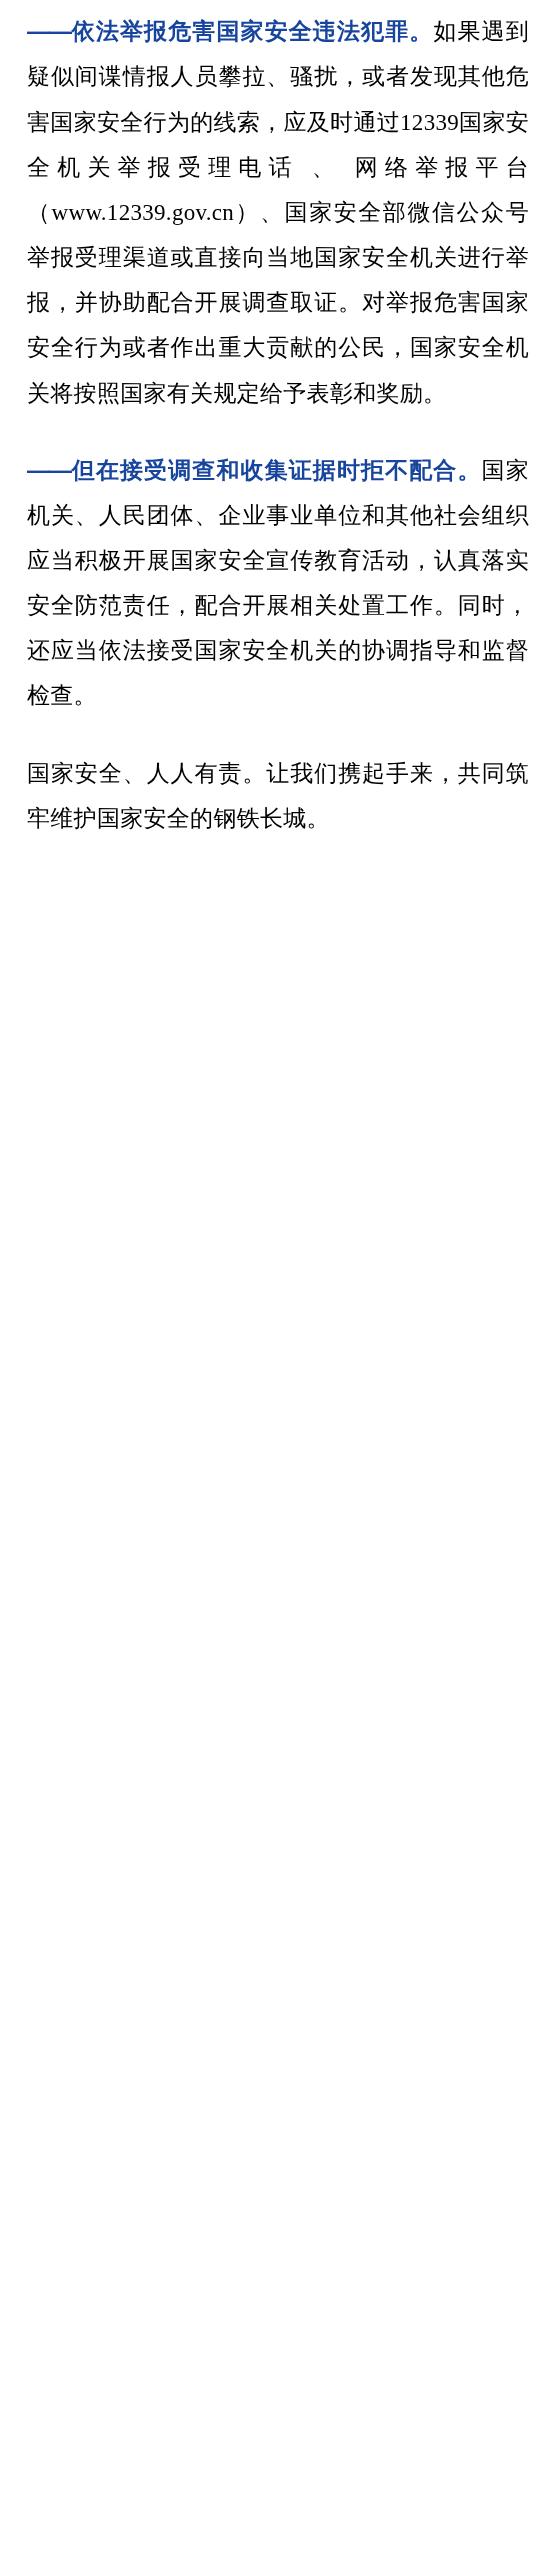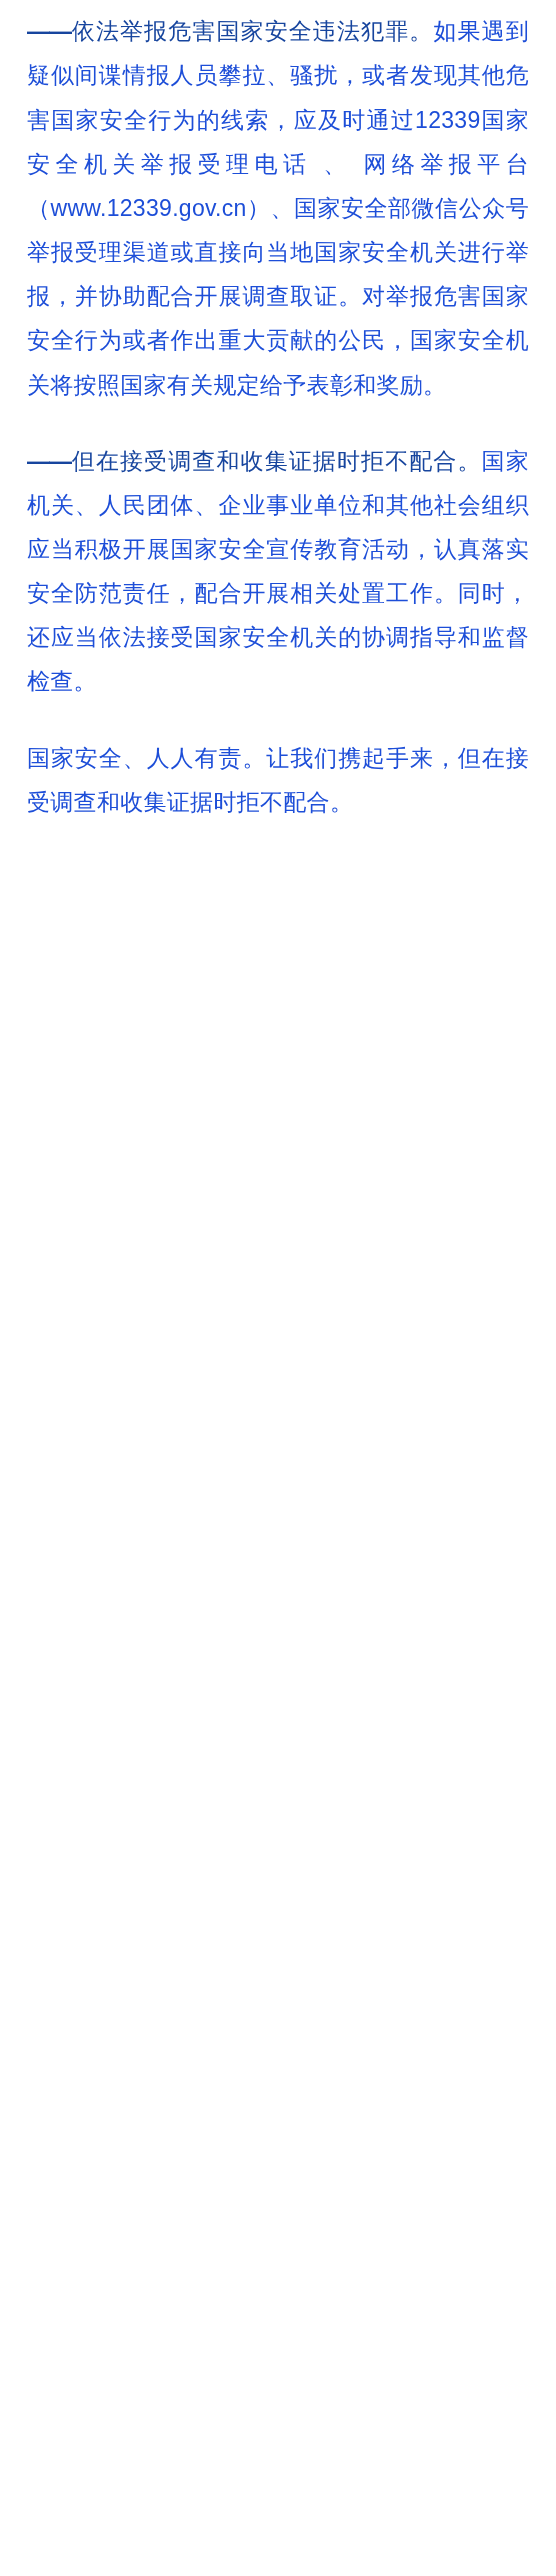--- a/index.html
+++ b/index.html
@@ -25,45 +25,46 @@
     color: #3b3b3b;
     text-align: justify;
     text-justify: inter-ideograph;
     letter-spacing: 0.3px;
   }
   .para:last-child {
     margin-bottom: 0;
   }
   .lead {
     color: #17459e;
-    font-weight: normal;
+    font-weight: bold;
   }
   .dash {
     color: #17459e;
     font-weight: bold;
     letter-spacing: -1px;
   }
   .body-text {
-    color: #1d4ed8;
+    color: #000000;
     font-weight: normal;
+    font-family: Liberation Serif, serif;
   }
 </style>
 </head>
 <body>
 
 <div id="page">
 
   <p class="para">
     <span class="dash">——</span><span class="lead">依法举报危害国家安全违法犯罪。</span><span class="body-text">如果遇到疑似间谍情报人员攀拉、骚扰，或者发现其他危害国家安全行为的线索，应及时通过12339国家安全机关举报受理电话 、 网络举报平台（www.12339.gov.cn）、国家安全部微信公众号举报受理渠道或直接向当地国家安全机关进行举报，并协助配合开展调查取证。对举报危害国家安全行为或者作出重大贡献的公民，国家安全机关将按照国家有关规定给予表彰和奖励</span><span class="body-text">。</span>
   </p>
 
   <p class="para">
     <span class="dash">——</span><span class="lead">但在接受调查和收集证据时拒不配合。</span><span class="body-text">国家机关、人民团体、企业事业单位和其他社会组织应当积极开展国家安全宣传教育活动，认真落实安全防范责任，配合开展相关处置工作。同时，还应当依法接受国家安全机关的协调指导和监督检查</span><span class="body-text">。</span>
   </p>
 
 
 
   <p class="para">
-    <span class="body-text">国家安全、人人有责。让我们携起手来，但在接受调查和收集证据时拒不配合。</span>
+    <span class="body-text">国家安全、人人有责。让我们携起手来，共同筑牢维护国家安全的钢铁长城。</span>
   </p>
 
 </div>
 
 
 </body></html>

